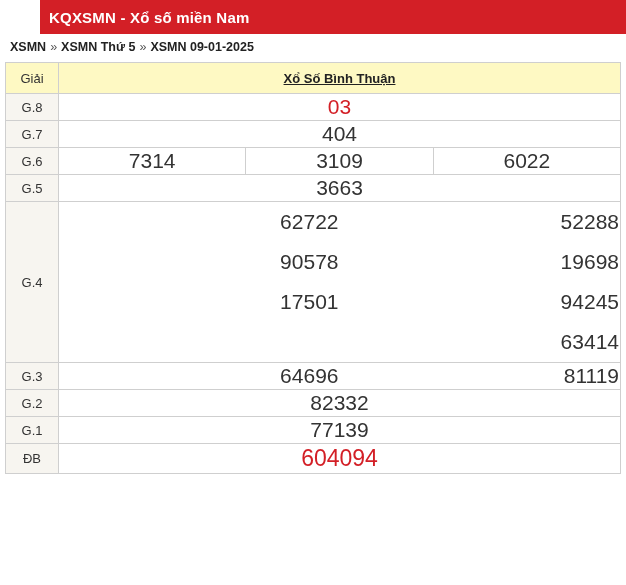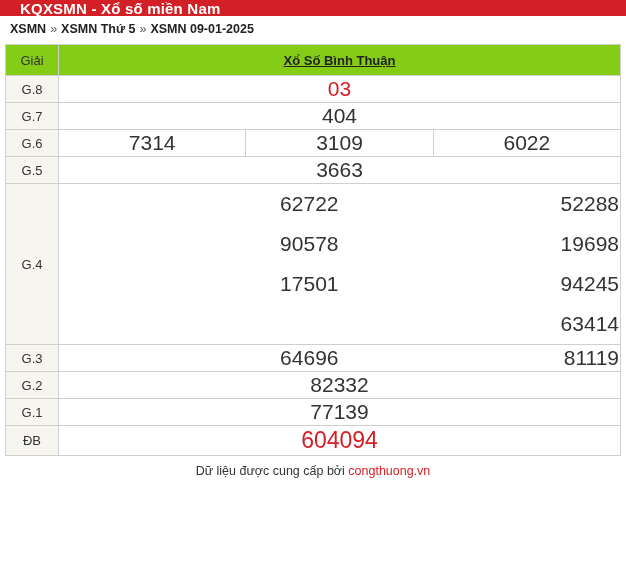--- a/index.html
+++ b/index.html
@@ -15,29 +15,30 @@
     overflow: hidden;
   }
   .page {
     width: 626px;
     height: 585px;
     position: relative;
     box-sizing: border-box;
   }
   
   .header {
-    height: 16px;
+    height: 34px;
     background: #d31f26;
     color: #ffffff;
     display: flex;
     align-items: center;
-    padding-left: 20px;
+    padding-left: 9px;
     font-size: 15px;
     font-weight: bold;
     letter-spacing: 0.2px;
+    margin-left: 40px;
   }
   
   .breadcrumb {
     height: 26px;
     display: flex;
     align-items: center;
     padding-left: 10px;
     font-size: 12.5px;
     color: #333333;
     background: #ffffff;
@@ -67,21 +68,21 @@
     color: #333333;
   }
   .col-label {
     width: 50px;
     background: #f7f5f0;
     font-size: 12.5px;
     color: #333333;
   }
   .head-row td {
     height: 28px;
-    background: #84cc16;
+    background: #fef9c3;
   }
   .head-title {
     font-size: 13px;
     font-weight: bold;
     color: #222222;
     text-decoration: underline;
   }
   .num {
     font-size: 19px;
     color: #2b2b2b;
@@ -224,18 +225,14 @@
       <td colspan="3" class="num big">77139</td>
     </tr>
 
     <tr class="row-h">
       <td class="col-label">ĐB</td>
       <td colspan="3" class="num db">604094</td>
     </tr>
   </tbody>
     </table>
 
-  <div class="footer">
-    <span>Dữ liệu được cung cấp bởi</span>
-    <a href="#">congthuong.vn</a>
-  </div>
 
 </div>
 
 </body></html>

